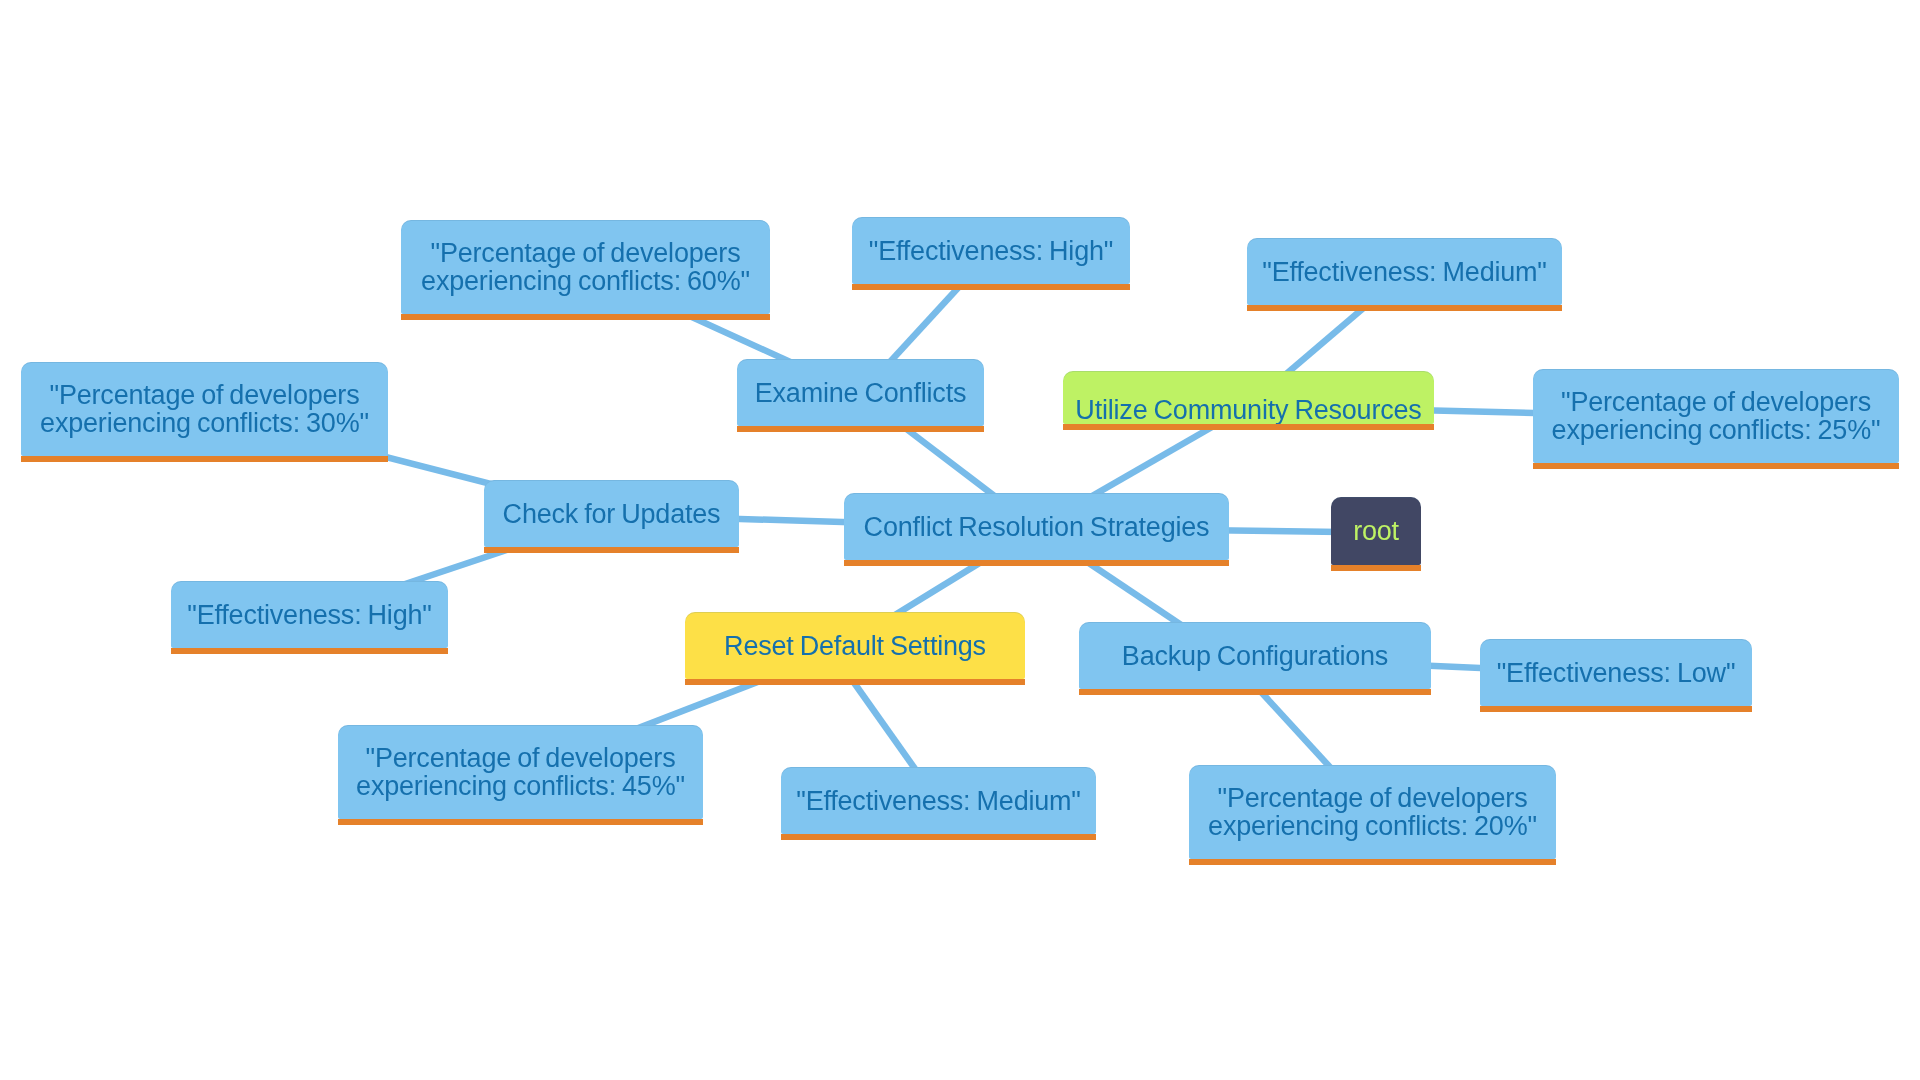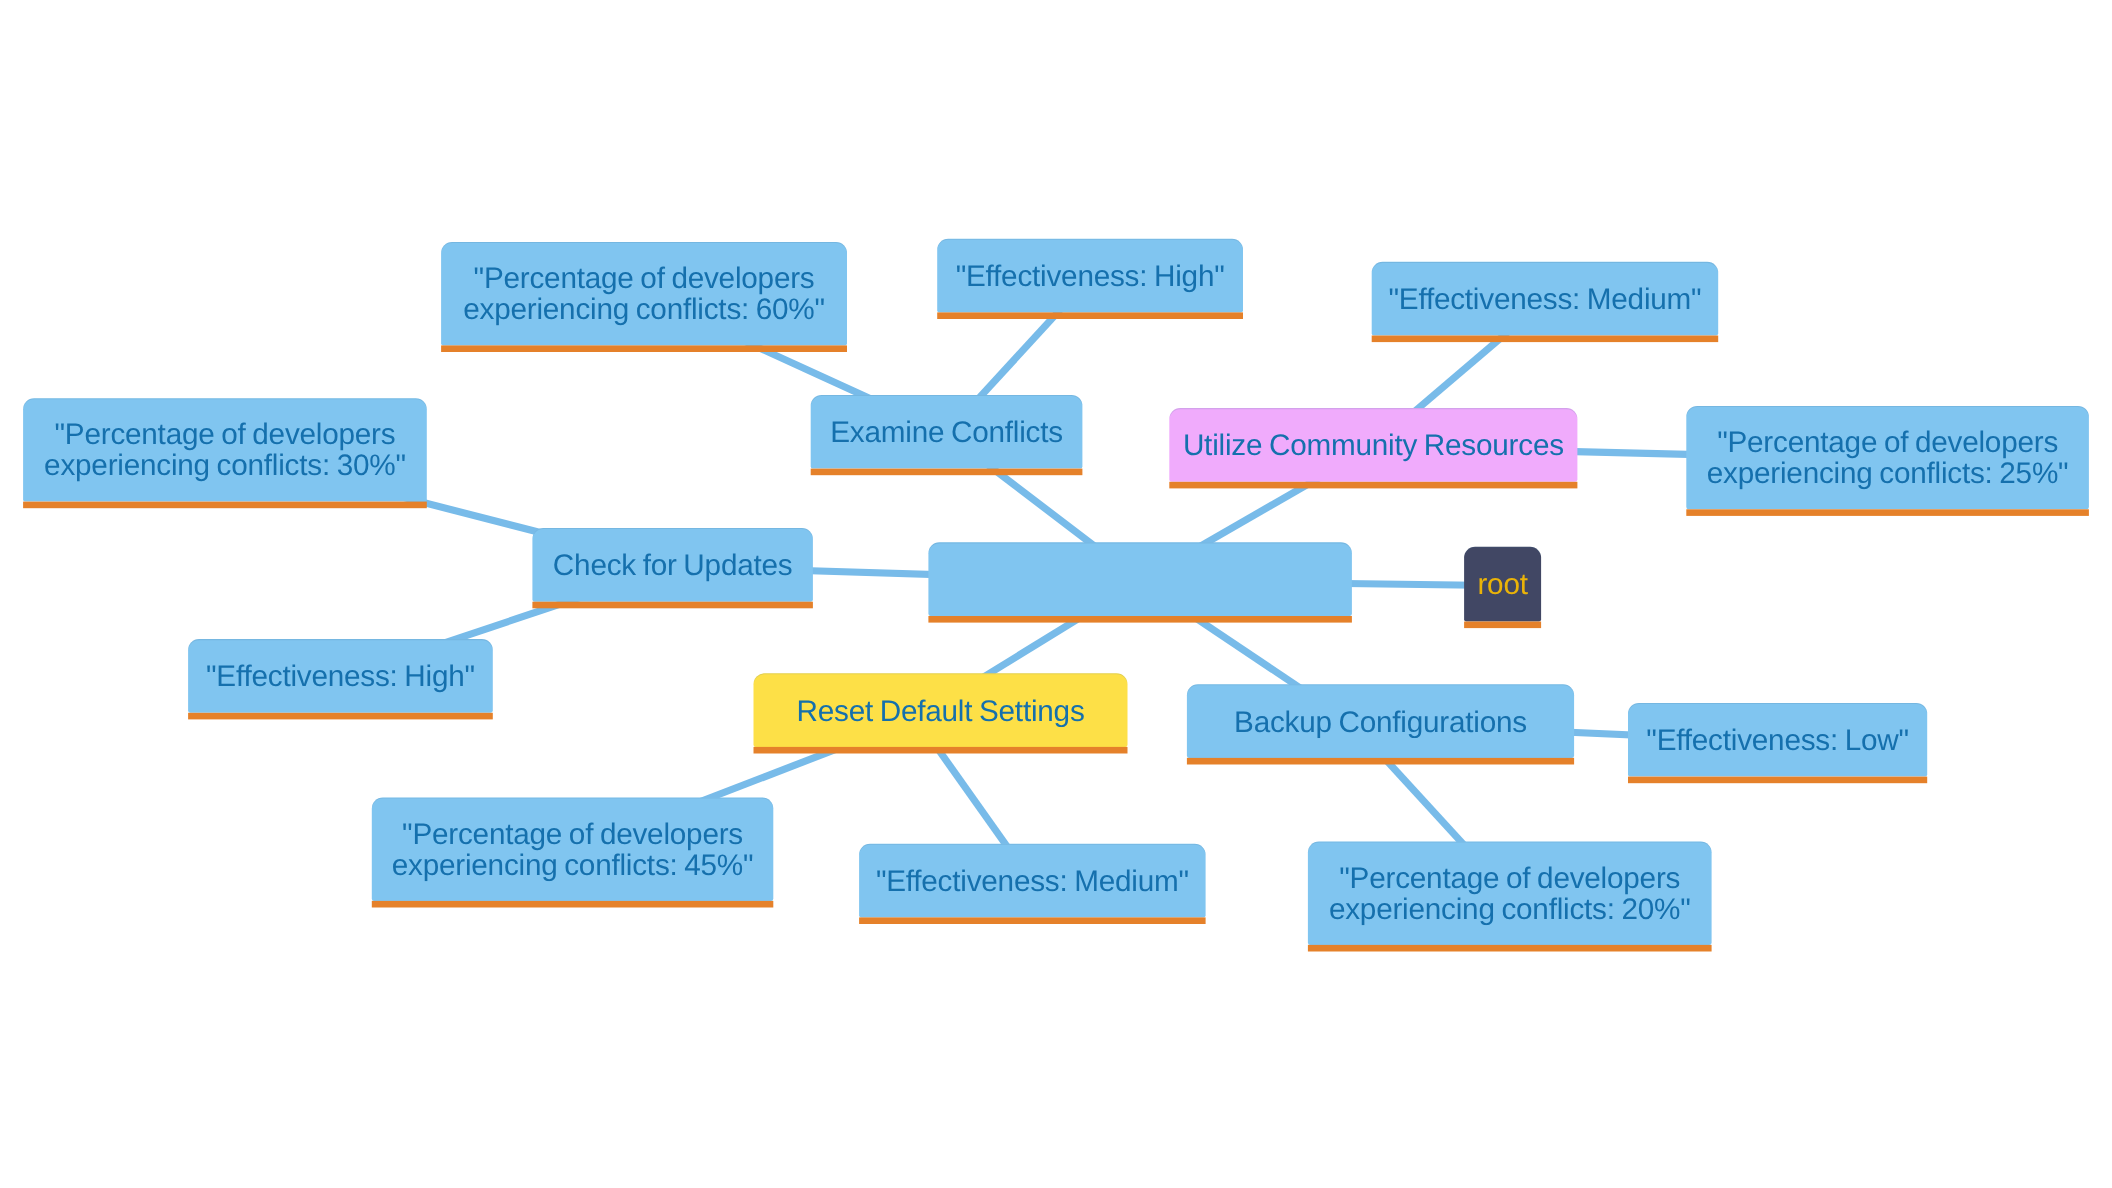--- a/index.html
+++ b/index.html
@@ -31,32 +31,33 @@
     <line class="mm-edge" x1="860.5" y1="394" x2="991" y2="252" stroke="#78BBE9" stroke-width="6.5"></line>
     <line class="mm-edge" x1="1248.5" y1="406" x2="1404.5" y2="273" stroke="#78BBE9" stroke-width="6.5"></line>
     <line class="mm-edge" x1="1248.5" y1="406" x2="1716" y2="417.5" stroke="#78BBE9" stroke-width="6.5"></line>
     <line class="mm-edge" x1="611.5" y1="515" x2="204.5" y2="410.5" stroke="#78BBE9" stroke-width="6.5"></line>
     <line class="mm-edge" x1="611.5" y1="515" x2="309.5" y2="616" stroke="#78BBE9" stroke-width="6.5"></line>
     <line class="mm-edge" x1="833" y1="653" x2="520.5" y2="773.5" stroke="#78BBE9" stroke-width="6.5"></line>
     <line class="mm-edge" x1="833" y1="653" x2="938.5" y2="802" stroke="#78BBE9" stroke-width="6.5"></line>
     <line class="mm-edge" x1="1229" y1="657" x2="1616" y2="674" stroke="#78BBE9" stroke-width="6.5"></line>
     <line class="mm-edge" x1="1229" y1="657" x2="1372.5" y2="813.5" stroke="#78BBE9" stroke-width="6.5"></line>
   </svg>
-  <div class="mm-node root" style="left: 1331px; top: 497px; width: 70px; height: 68px; background: rgb(65, 71, 100); color: #eab308; border-radius: 10px 10px 2px 2px;">
+  <div class="mm-node root" style="left: 1331px; top: 497px; width: 90px; height: 68px; background: rgb(65, 71, 100); color: #bef264; border-radius: 10px 10px 2px 2px;">
     <span class="mm-label">root</span>
     <span class="mm-accent" style="background: rgb(229, 129, 42); height: 6px; bottom: -6px;"></span>
   </div>
   <div class="mm-node" style="left: 844px; top: 493px; width: 385px; height: 67px; background: rgb(128, 197, 240); color: rgb(21, 112, 173); border-radius: 10px 10px 2px 2px;">
+    <span class="mm-label">Conflict Resolution Strategies</span>
     <span class="mm-accent" style="background: rgb(229, 129, 42); height: 6px; bottom: -6px;"></span>
   </div>
   <div class="mm-node" style="left: 737px; top: 359px; width: 247px; height: 67px; background: rgb(128, 197, 240); color: rgb(21, 112, 173); border-radius: 10px 10px 2px 2px; text-align: center;">
     <span class="mm-label">Examine Conflicts</span>
     <span class="mm-accent" style="background: rgb(229, 129, 42); height: 6px; bottom: -6px;"></span>
   </div>
-  <div class="mm-node" style="left: 1063px; top: 371px; width: 371px; height: 67px; background: #f0abfc; color: rgb(21, 112, 173); border-radius: 10px 10px 2px 2px;">
+  <div class="mm-node" style="left: 1063px; top: 371px; width: 371px; height: 53px; background: #bef264; color: rgb(21, 112, 173); border-radius: 10px 10px 2px 2px; align-items: flex-end;">
     <span class="mm-label">Utilize Community Resources</span>
     <span class="mm-accent" style="background: rgb(229, 129, 42); height: 6px; bottom: -6px;"></span>
   </div>
   <div class="mm-node" style="left: 484px; top: 480px; width: 255px; height: 67px; background: rgb(128, 197, 240); color: rgb(21, 112, 173); border-radius: 10px 10px 2px 2px; text-align: center;">
     <span class="mm-label">Check for Updates</span>
     <span class="mm-accent" style="background: rgb(229, 129, 42); height: 6px; bottom: -6px;"></span>
   </div>
   <div class="mm-node" style="left: 685px; top: 612px; width: 340px; height: 67px; background: #fde047; color: rgb(21, 112, 173); border-radius: 10px 10px 2px 2px;">
     <span class="mm-label">Reset Default Settings</span>
     <span class="mm-accent" style="background: rgb(229, 129, 42); height: 6px; bottom: -6px;"></span>

